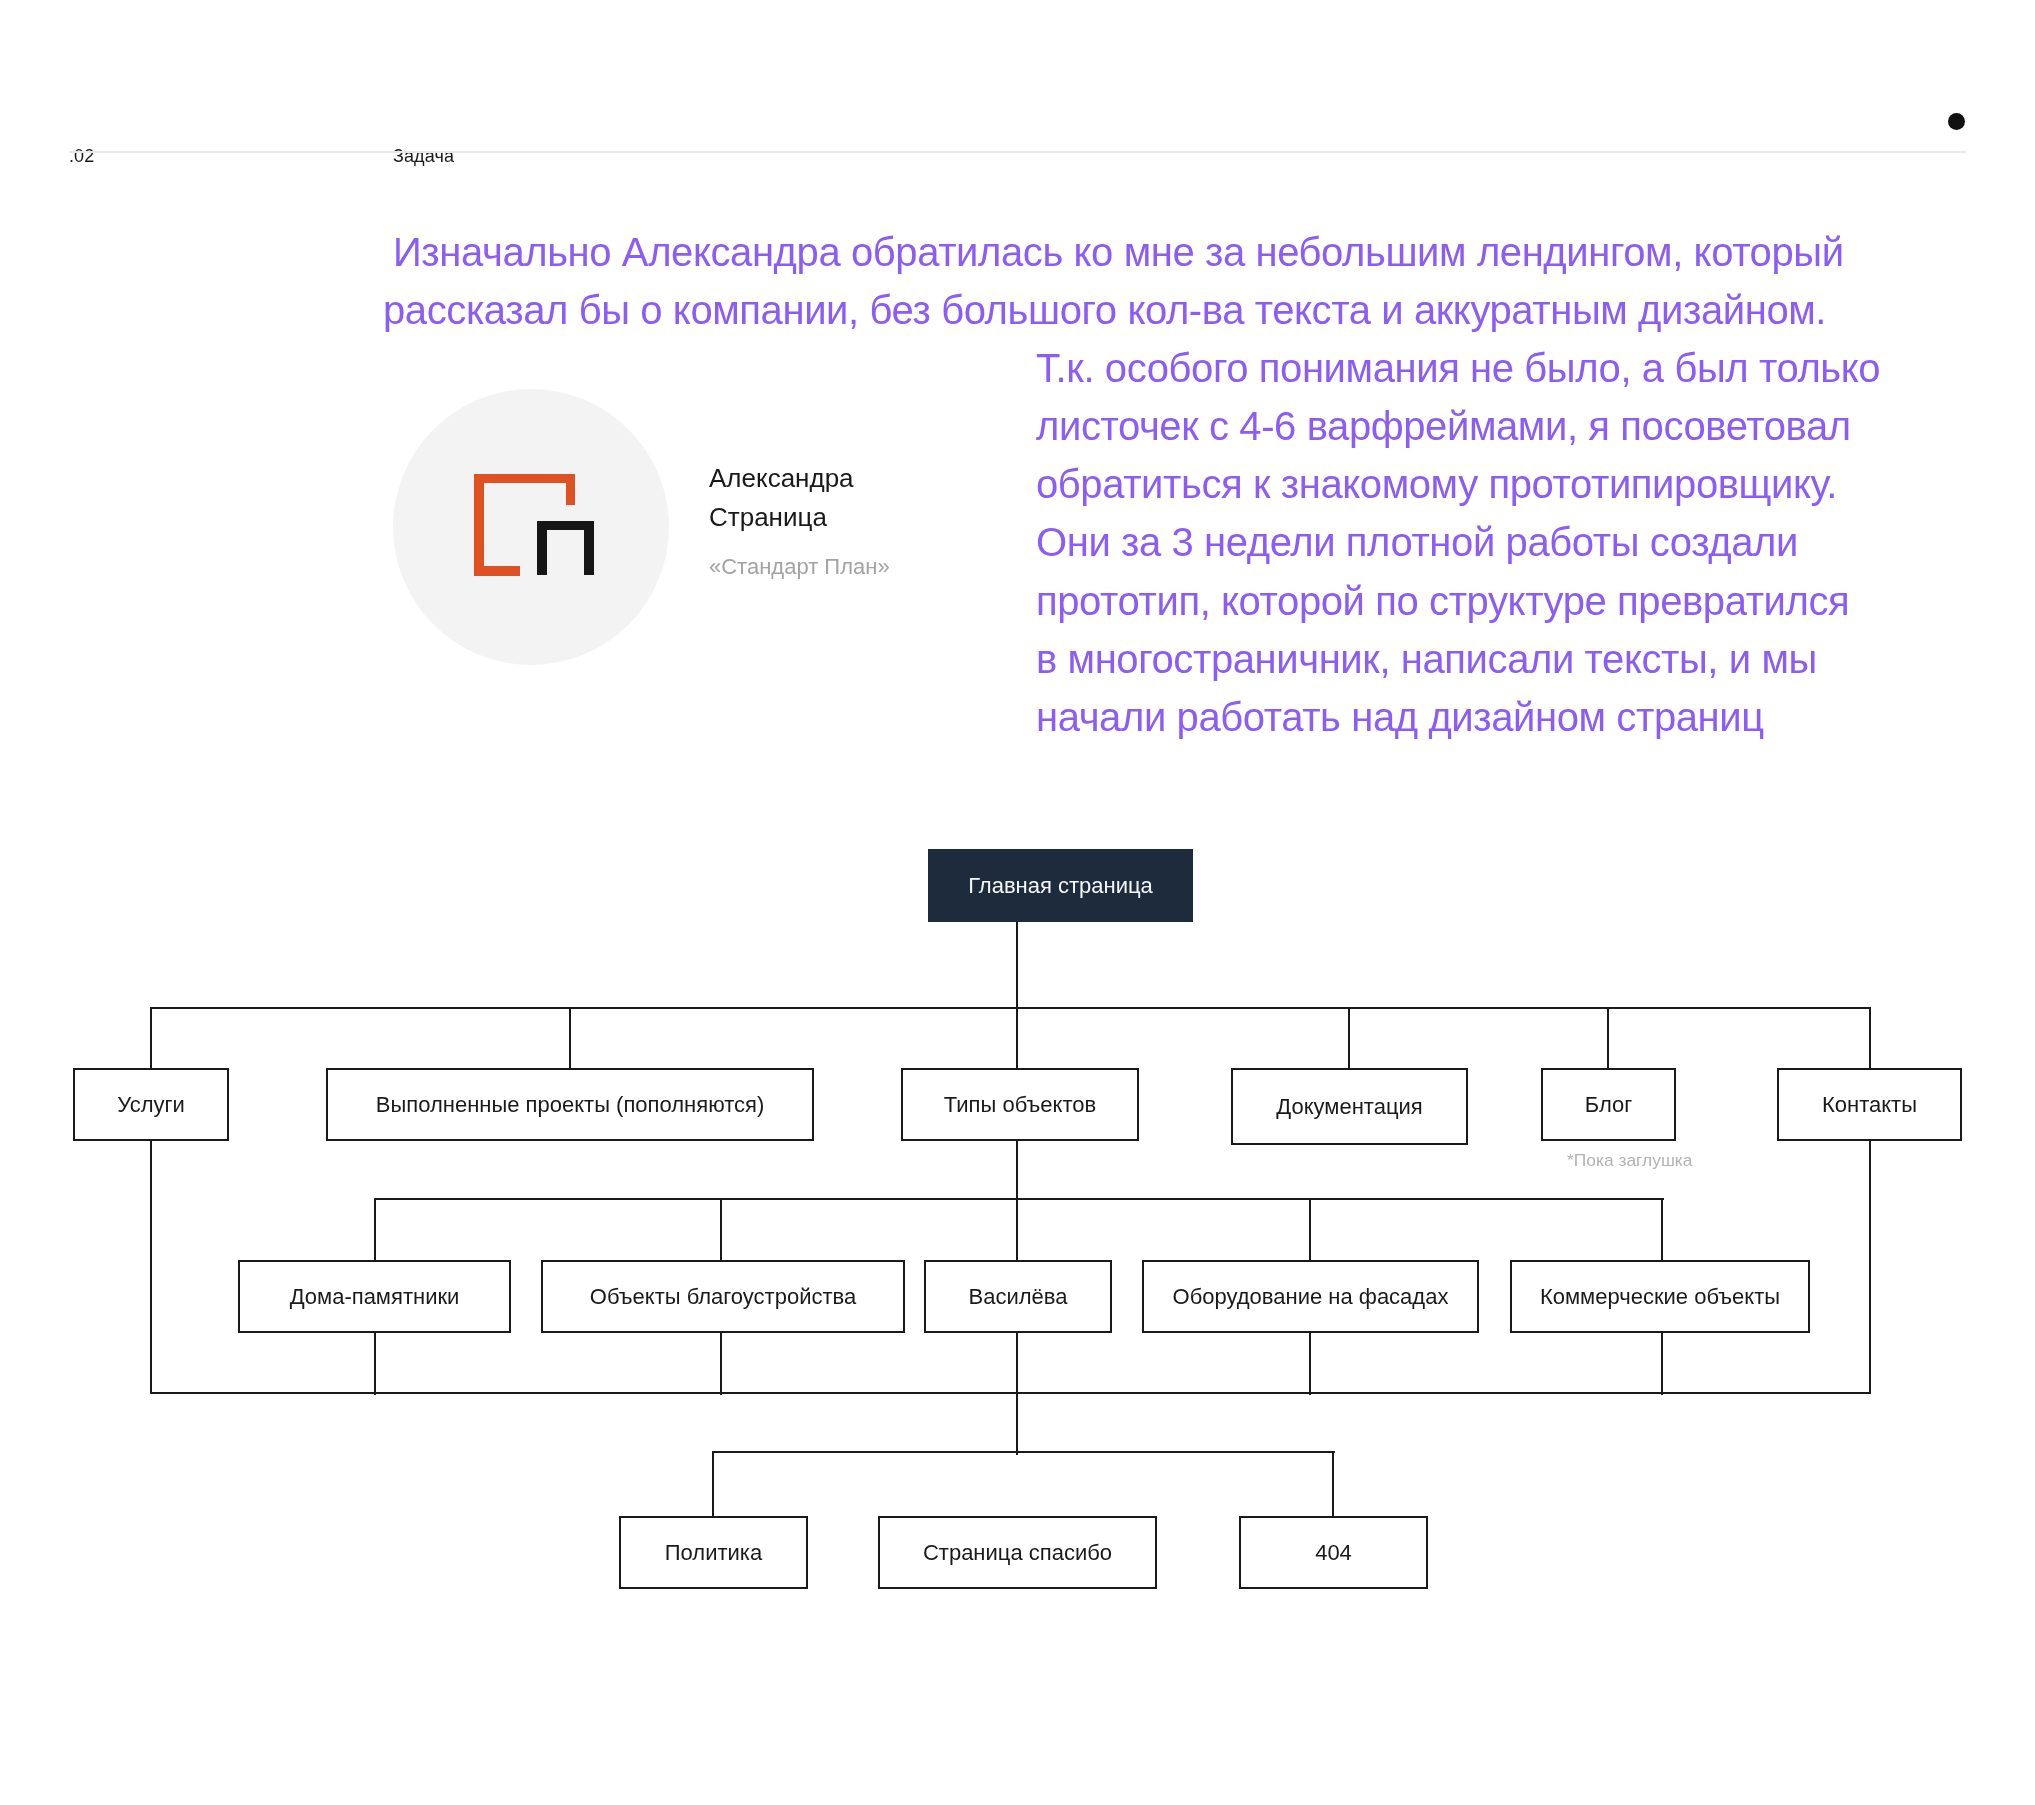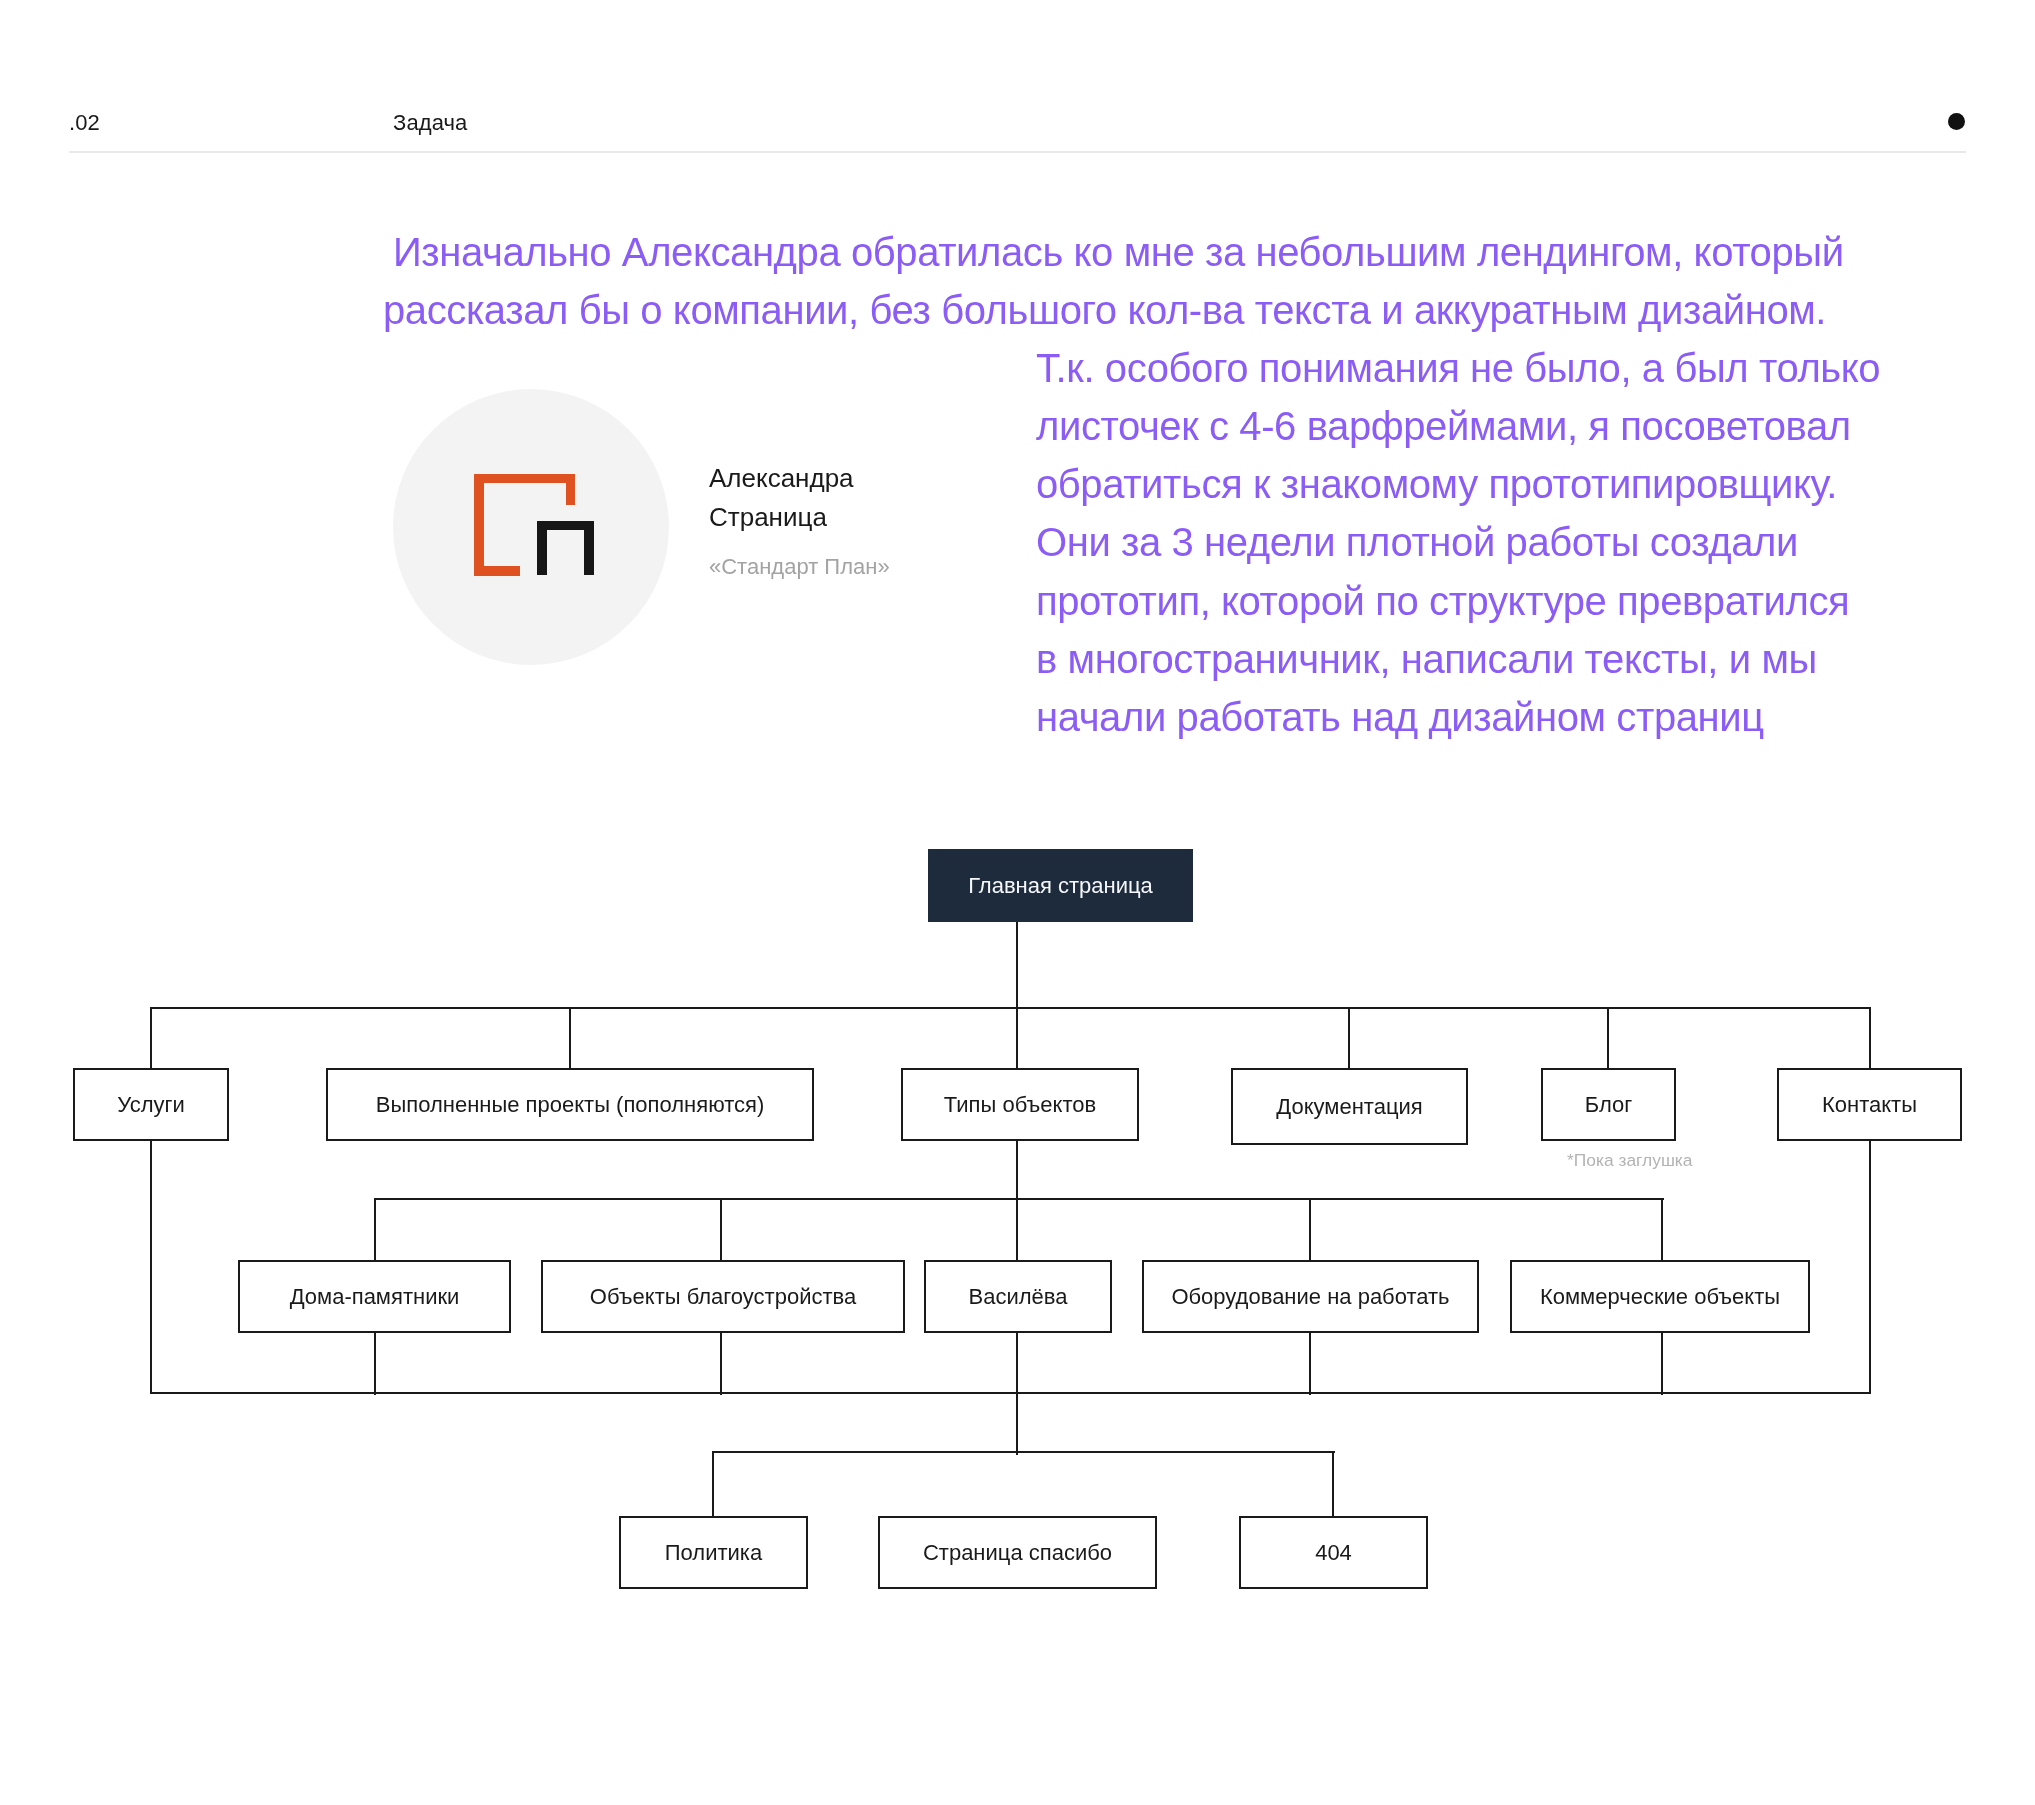--- a/index.html
+++ b/index.html
@@ -2,21 +2,21 @@
 <html style="font-size:11.6px"><head>
 <meta charset="utf-8">
 <style>
   html,body{margin:0;padding:0;background:#ffffff;}
   .stage{
     position:relative;width:2035px;height:1806px;background:#ffffff;overflow:hidden;
     font-family:"Liberation Sans","DejaVu Sans",sans-serif;color:#1a1a1a;
   }
   .abs{position:absolute;}
   
-  .hdr-txt{font-size:22px;color:#1a1a1a;letter-spacing:0.1px;}
+  .hdr-txt{font-size:18px;color:#1a1a1a;letter-spacing:0.1px;margin-top:36px;}
   .hdr-dot{width:17.4px;height:17.4px;border-radius:50%;background:#111111;}
   .hdr-line{height:2.2px;background:#e9e9e9;}
   
   .p-line{font-size:40px;line-height:44px;letter-spacing:-0.4px;color:#8b5cf6;white-space:nowrap;}
   
   .avatar{width:276px;height:276px;border-radius:50%;background:#f3f3f3;}
   .logo-part{position:absolute;}
   .client-name{font-size:26px;line-height:39px;color:#1a1a1a;}
   .client-company{font-size:22px;color:#a3a3a3;}
   
@@ -113,21 +113,21 @@
   <div class="abs node" style="left:901px;top:1068px;width:238px;height:73px;">Типы объектов</div>
   <div class="abs node" style="left:1231px;top:1068px;width:237px;height:77px;">Документация</div>
   <div class="abs node" style="left:1541px;top:1068px;width:135px;height:73px;">Блог</div>
   <div class="abs node" style="left:1777px;top:1068px;width:185px;height:73px;">Контакты</div>
 
   <div class="abs note" style="left:1567px;top:1150px;">*Пока заглушка</div>
 
   <div class="abs node" style="left:238px;top:1260px;width:273px;height:73px;">Дома-памятники</div>
   <div class="abs node" style="left:541px;top:1260px;width:364px;height:73px;">Объекты благоустройства</div>
   <div class="abs node" style="left:924px;top:1260px;width:188px;height:73px;">Василёва</div>
-  <div class="abs node" style="left:1142px;top:1260px;width:337px;height:73px;">Оборудование на работать</div>
+  <div class="abs node" style="left:1142px;top:1260px;width:337px;height:73px;">Оборудование на фасадах</div>
   <div class="abs node" style="left:1510px;top:1260px;width:300px;height:73px;">Коммерческие объекты</div>
 
   <div class="abs node" style="left:619px;top:1516px;width:189px;height:73px;">Политика</div>
   <div class="abs node" style="left:878px;top:1516px;width:279px;height:73px;">Страница спасибо</div>
   <div class="abs node" style="left:1239px;top:1516px;width:189px;height:73px;">404</div>
 
 </div>
 
 
 </body></html>

